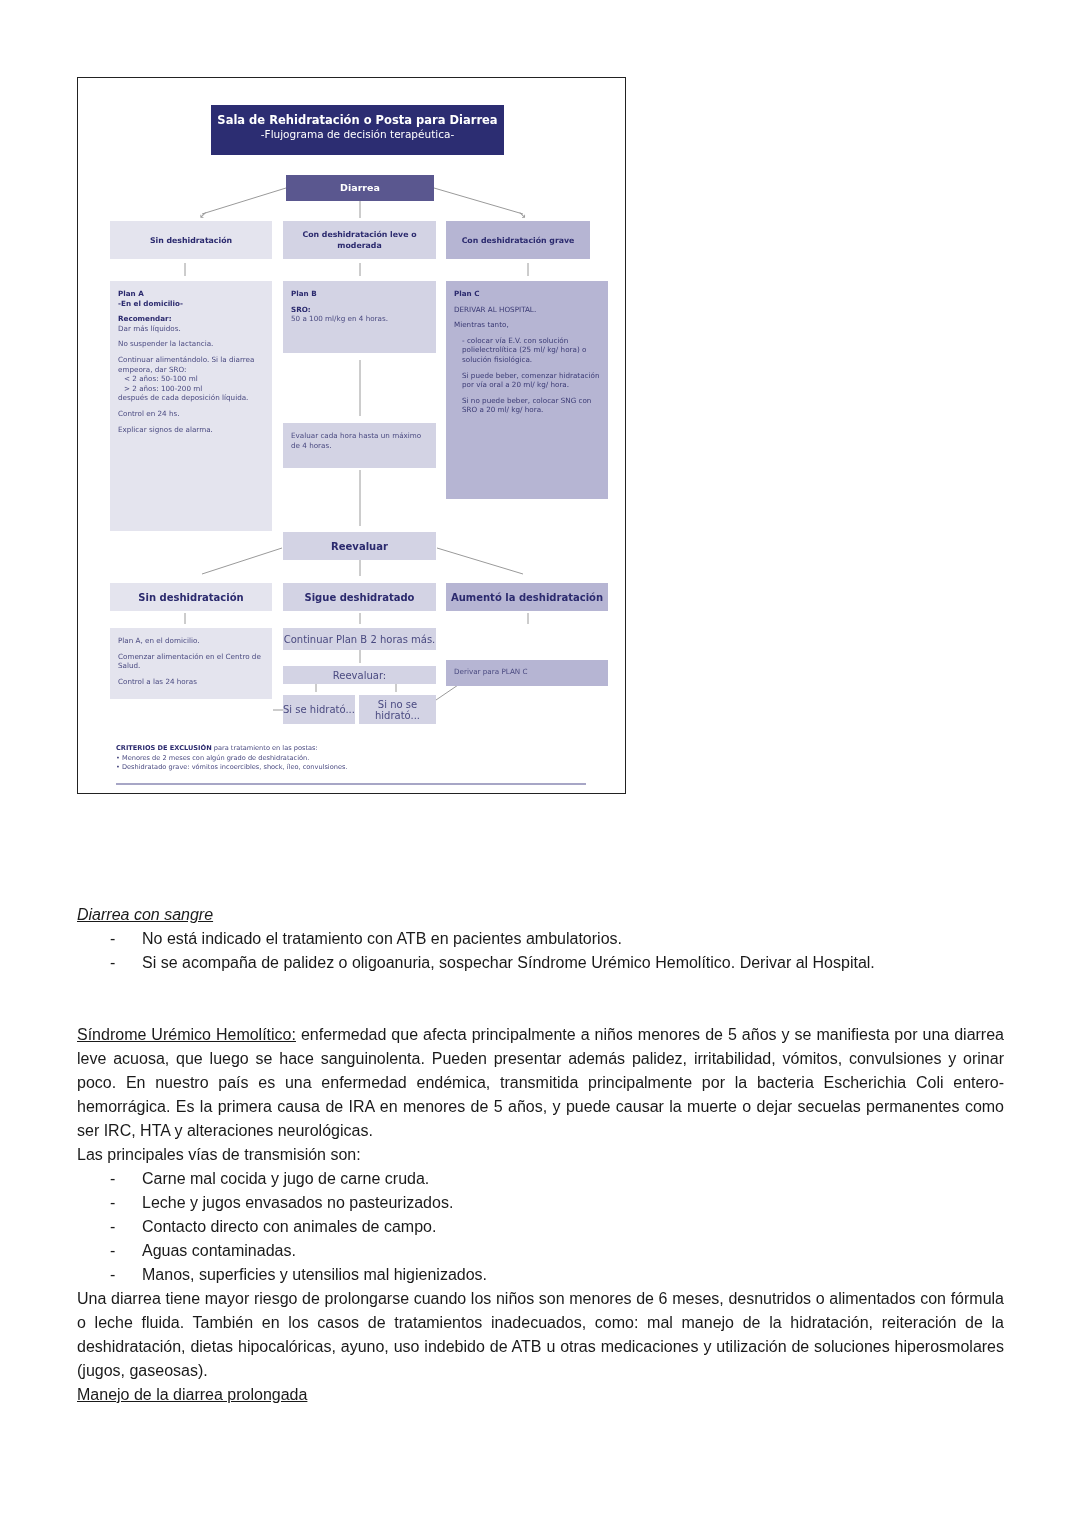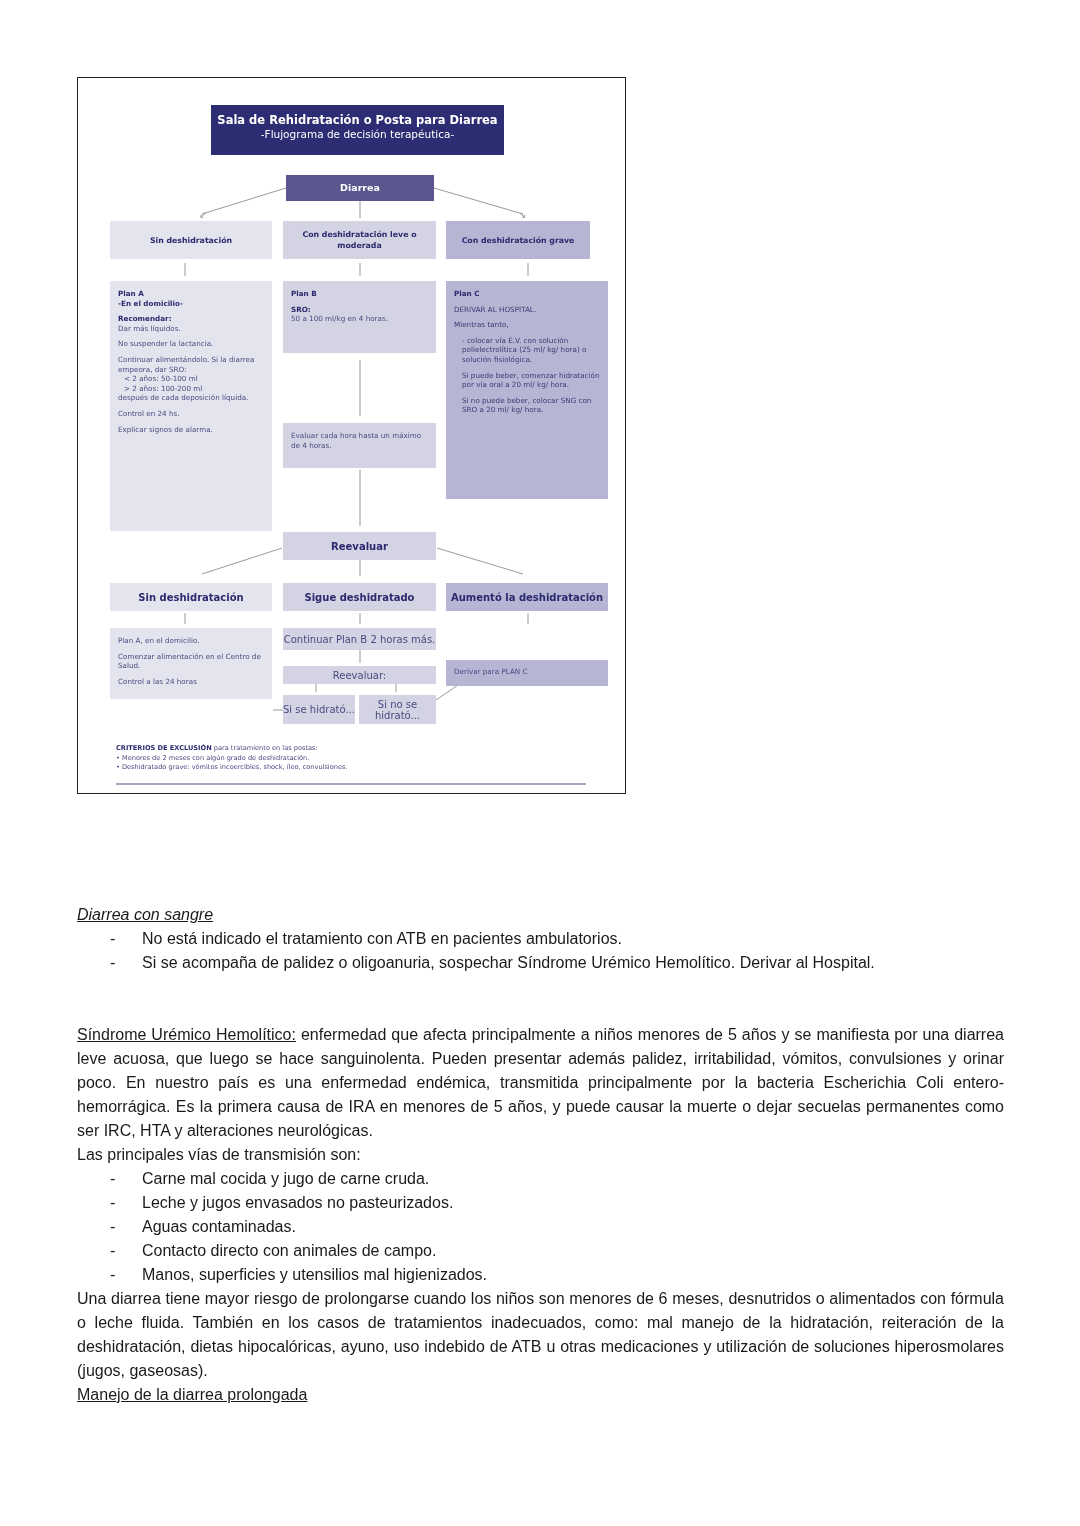--- a/index.html
+++ b/index.html
@@ -150,22 +150,22 @@
 </div>
 
 <div class="text justify" style="top:1023px;">
   <span class="heading-u">Síndrome Urémico Hemolítico:</span><span> enfermedad que afecta principalmente a niños menores de 5 años y se manifiesta por una diarrea leve acuosa, que luego se hace sanguinolenta. Pueden presentar además palidez, irritabilidad, vómitos, convulsiones y orinar poco. En nuestro país es una enfermedad endémica, transmitida principalmente por la bacteria Escherichia Coli entero-hemorrágica. Es la primera causa de IRA en menores de 5 años, y puede causar la muerte o dejar secuelas permanentes como ser IRC, HTA y alteraciones neurológicas.</span>
 </div>
 <div class="text" style="top:1143px;">
   <div>Las principales vías de transmisión son:</div>
   <ul class="bullets">
     <li>Carne mal cocida y jugo de carne cruda.</li>
     <li>Leche y jugos envasados no pasteurizados.</li>
+    <li>Contacto directo con animales de campo.</li>
     <li>Aguas contaminadas.</li>
-    <li>Contacto directo con animales de campo.</li>
     <li>Manos, superficies y utensilios mal higienizados.</li>
   </ul>
 </div>
 
 <div class="text" style="top:1287px;">
   <div class="justify">Una diarrea tiene mayor riesgo de prolongarse cuando los niños son menores de 6 meses, desnutridos o alimentados con fórmula o leche fluida. También en los casos de tratamientos inadecuados, como: mal manejo de la hidratación, reiteración de la deshidratación, dietas hipocalóricas, ayuno, uso indebido de ATB u otras medicaciones y utilización de soluciones hiperosmolares (jugos, gaseosas).</div>
   <div class="heading-u">Manejo de la diarrea prolongada</div>
 </div>
 
 </body></html>

